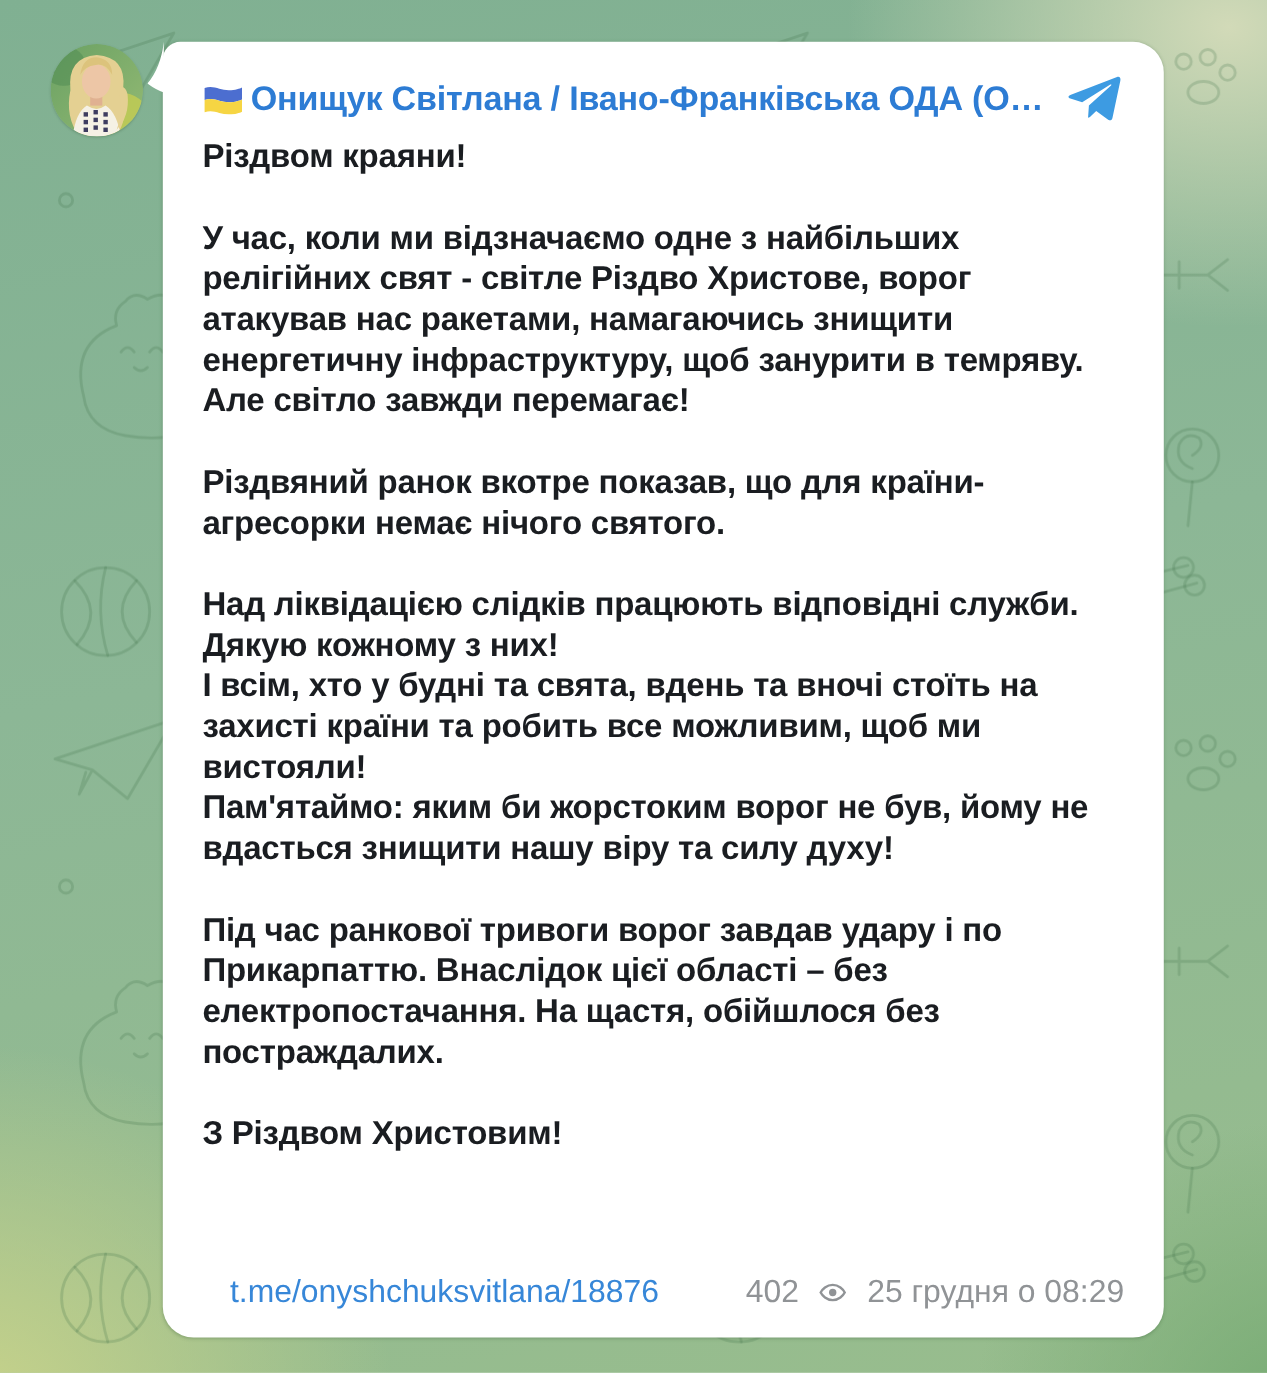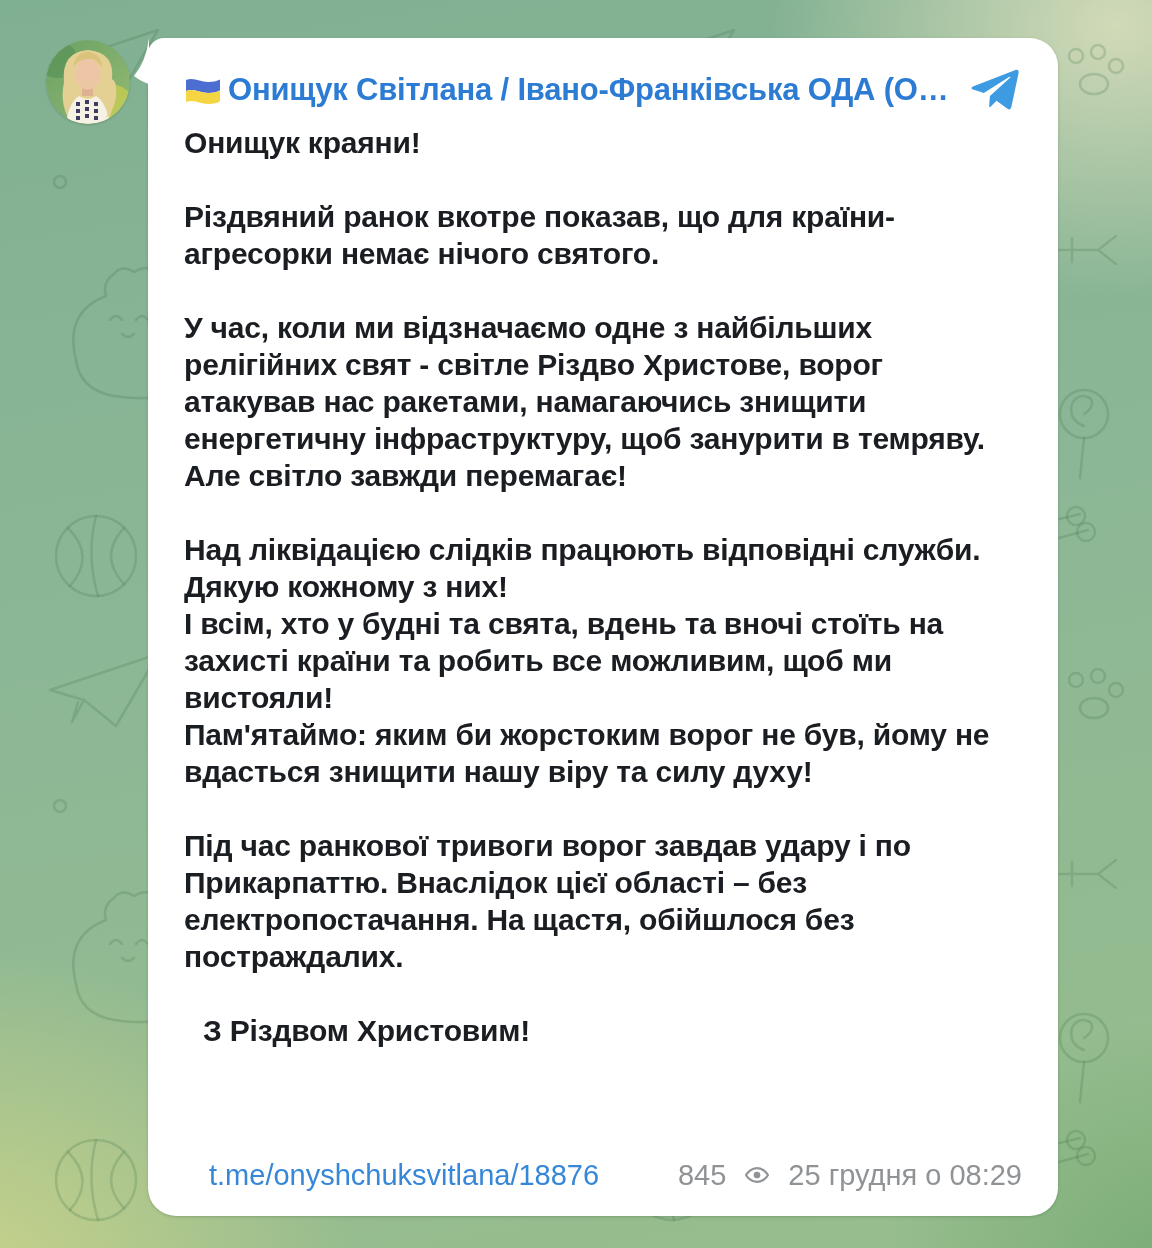--- a/index.html
+++ b/index.html
@@ -30,21 +30,21 @@
   .title{
     flex:1 1 auto;min-width:0;white-space:nowrap;overflow:hidden;
     color:#2d7cd4;font-weight:bold;font-size:31px;letter-spacing:-.2px;
   }
   .plane{flex:0 0 auto;width:54px;height:54px;cursor:pointer;}
   .msg{flex:1 1 auto;overflow:hidden;}
   .msg p{
     margin:0 0 37px 0;font-size:30px;line-height:37px;font-weight:bold;
     color:#1a1d21;letter-spacing:-.2px;
   }
-  .msg p:last-child{margin-bottom:26px;margin-left:19px;}
+  .msg p:last-child{margin-bottom:26px;}
   .ftr{
     flex:0 0 auto;display:flex;align-items:center;
     font-size:29px;color:#909396;height:42px;margin-left:25px;
   }
   .ftr a{color:#3787d8;text-decoration:none;font-weight:normal;}
   .ftr .right{margin-left:auto;display:flex;align-items:center;gap:14px;}
   .eye{width:34px;height:26px;display:block;}
 </style>
 </head>
 <body>
@@ -137,32 +137,32 @@
       <path d="M2 4 C10 1 16 6 24 6 C30 6 34 4.5 36 3.5 L36 14.5 C34 15.5 30 17 24 17 C16 17 10 12 2 15 Z" fill="#4c6ed0"></path>
       <path d="M2 15 C10 12 16 17 24 17 C30 17 34 15.5 36 14.5 L36 25.5 C34 26.5 30 28 24 28 C16 28 10 23 2 26 Z" fill="#f6d543"></path>
     </svg>
     <span class="title">Онищук Світлана / Івано-Франківська ОДА (О…</span>
     <svg class="plane" viewBox="0 0 448 512" xmlns="http://www.w3.org/2000/svg">
       <path fill="#3d9be2" d="M446.7 98.6l-67.6 318.8c-5.1 22.5-18.4 28.1-37.3 17.5l-103-75.9-49.7 47.8c-5.5 5.5-10.1 10.1-20.7 10.1l7.4-104.9 190.9-172.5c8.3-7.4-1.8-11.5-12.9-4.1L117.8 284 16.2 252.2c-22.1-6.9-22.5-22.1 4.6-32.7L418.2 66.4c18.4-6.9 34.5 4.1 28.5 32.2z"></path>
     </svg>
   </div>
 
   <div class="msg">
-      <p>Онищук краяни!</p>
+      <p>Різдвом краяни!</p>
+      <p>У час, коли ми відзначаємо одне з найбільших релігійних свят - світле Різдво Христове, ворог атакував нас ракетами, намагаючись знищити енергетичну інфраструктуру, щоб занурити в темряву. Але світло завжди перемагає!</p>
       <p>Різдвяний ранок вкотре показав, що для країни-агресорки немає нічого святого.</p>
-      <p>У час, коли ми відзначаємо одне з найбільших релігійних свят - світле Різдво Христове, ворог атакував нас ракетами, намагаючись знищити енергетичну інфраструктуру, щоб занурити в темряву. Але світло завжди перемагає!</p>
       <p>Над ліквідацією слідків працюють відповідні служби.<br>Дякую кожному з них!<br>І всім, хто у будні та свята, вдень та вночі стоїть на захисті країни та робить все можливим, щоб ми вистояли!<br>Пам'ятаймо: яким би жорстоким ворог не був, йому не вдасться знищити нашу віру та силу духу!</p>
       <p>Під час ранкової тривоги ворог завдав удару і по Прикарпаттю. Внаслідок цієї області – без електропостачання. На щастя, обійшлося без постраждалих.</p>
       <p>З Різдвом Христовим!</p>
     </div>
 
   <div class="ftr">
     <a href="#">t.me/onyshchuksvitlana/18876</a>
     <span class="right">
-      <span>845</span>
+      <span>402</span>
       <svg class="eye" viewBox="0 0 24 24" xmlns="http://www.w3.org/2000/svg">
         <path d="M12 5.6C6.9 5.6 3.2 9.5 1.9 12c1.3 2.5 5 6.4 10.1 6.4s8.8-3.9 10.1-6.4C20.8 9.5 17.1 5.6 12 5.6Z" fill="none" stroke="#909396" stroke-width="2"></path>
         <circle cx="12" cy="12" r="3.1" fill="#909396"></circle>
       </svg>
       <span>25 грудня о 08:29</span>
     </span>
   </div>
 </div>
 
 </body></html>

